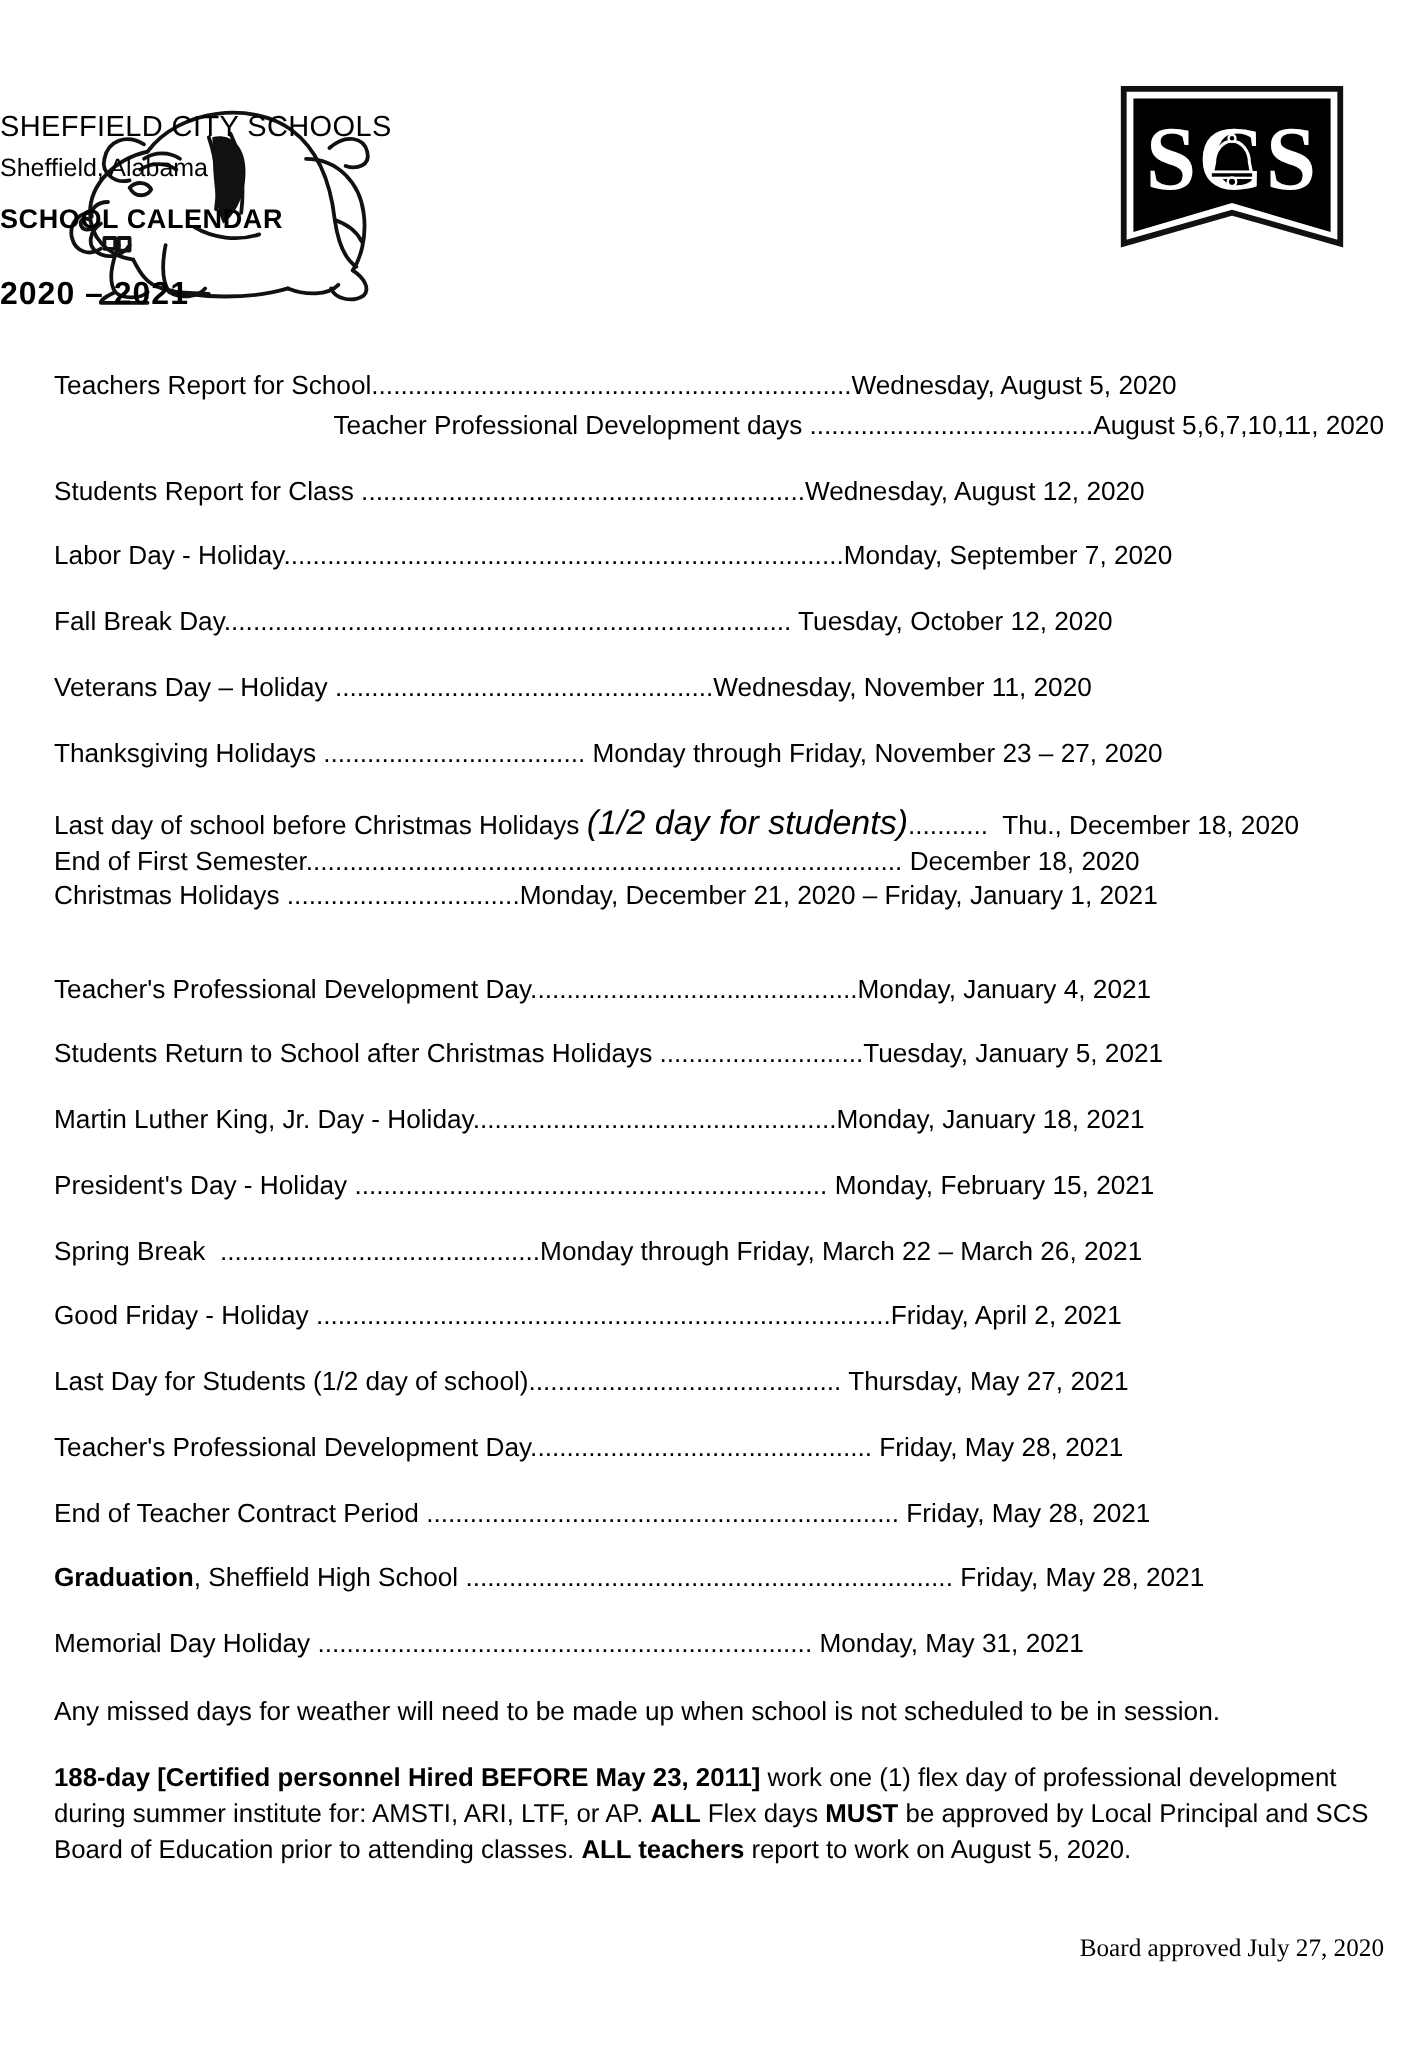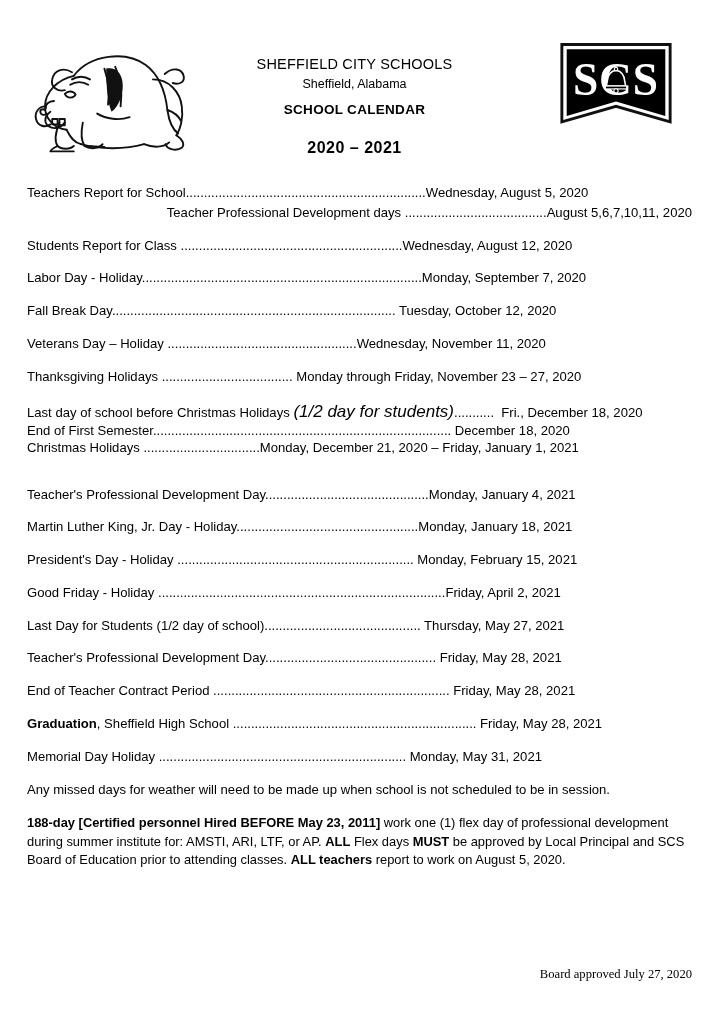--- a/index.html
+++ b/index.html
@@ -28,21 +28,21 @@
     width: 180px;
     height: 128px;
   }
   .mascot svg { display: block; width: 100%; height: 100%; }
 
   .header-text {
     position: absolute;
     left: 0;
     right: 5px;
     top: 55px;
-    text-align: center;
+    text-align: left;
   }
   .org-name {
     font-size: 14.5px;
     letter-spacing: 0.2px;
     line-height: 1.35;
   }
   .org-city {
     font-size: 12.5px;
     line-height: 1.5;
   }
@@ -194,29 +194,31 @@
 <div class="sheet">
 
   <div class="entry">Teachers Report for School..................................................................Wednesday, August 5, 2020</div>
   <div class="entry indent" style="margin-top:-13px;text-align:right;">Teacher Professional Development days .......................................August 5,6,7,10,11, 2020</div>
   <div class="entry">Students Report for Class .............................................................Wednesday, August 12, 2020</div>
   <div class="entry">Labor Day - Holiday.............................................................................Monday, September 7, 2020</div>
   <div class="entry">Fall Break Day.............................................................................. Tuesday, October 12, 2020</div>
   <div class="entry">Veterans Day – Holiday ....................................................Wednesday, November 11, 2020</div>
   <div class="entry">Thanksgiving Holidays .................................... Monday through Friday, November 23 – 27, 2020</div>
 
-  <div class="entry tight"><span>Last day of school before Christmas Holidays </span><span class="half">(1/2 day for students)</span><span>...........  Fri., December 18, 2020</span></div>
+  <div class="entry tight"><span>Last day of school before Christmas Holidays </span><span class="half">(1/2 day for students)</span><span>...........  Thu., December 18, 2020</span></div>
   <div class="entry tight">End of First Semester.................................................................................. December 18, 2020</div>
   <div class="entry">Christmas Holidays ................................Monday, December 21, 2020 – Friday, January 1, 2021</div>
 
   <div class="gap-block"></div>
 
   <div class="entry">Teacher's Professional Development Day.............................................Monday, January 4, 2021</div>
+  <div class="entry">Students Return to School after Christmas Holidays ............................Tuesday, January 5, 2021</div>
   <div class="entry">Martin Luther King, Jr. Day - Holiday..................................................Monday, January 18, 2021</div>
   <div class="entry">President's Day - Holiday ................................................................. Monday, February 15, 2021</div>
+  <div class="entry">Spring Break  ............................................Monday through Friday, March 22 – March 26, 2021</div>
   <div class="entry">Good Friday - Holiday ...............................................................................Friday, April 2, 2021</div>
   <div class="entry">Last Day for Students (1/2 day of school)........................................... Thursday, May 27, 2021</div>
   <div class="entry">Teacher's Professional Development Day............................................... Friday, May 28, 2021</div>
   <div class="entry">End of Teacher Contract Period ................................................................. Friday, May 28, 2021</div>
 
   <div class="entry"><span class="bold">Graduation</span><span>, Sheffield High School ................................................................... Friday, May 28, 2021</span></div>
 
   <div class="entry">Memorial Day Holiday .................................................................... Monday, May 31, 2021</div>
 
   <div class="note">Any missed days for weather will need to be made up when school is not scheduled to be in session.</div>

